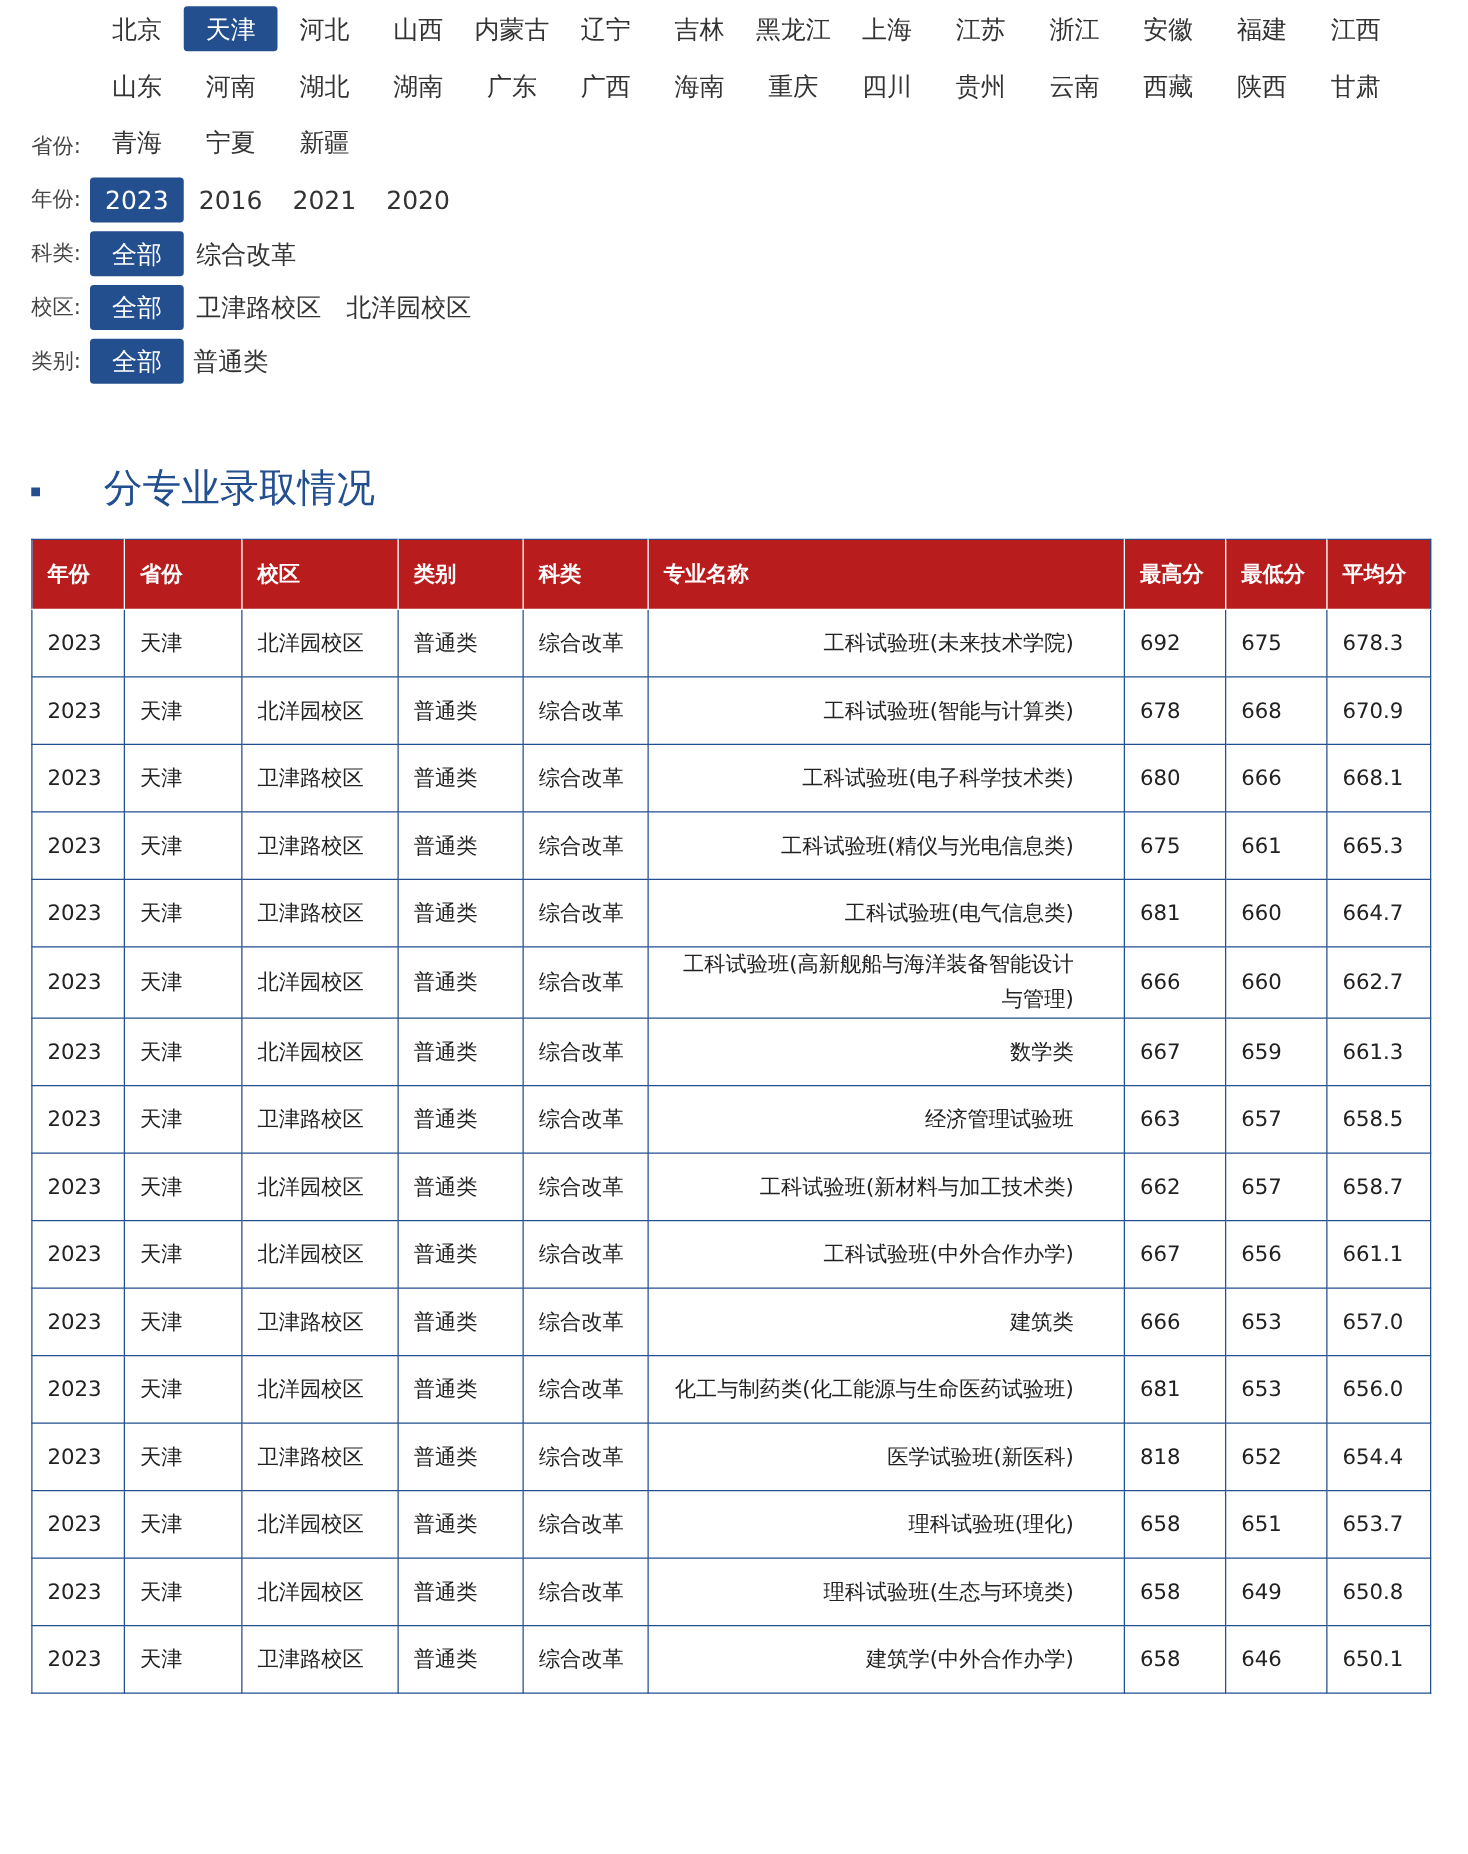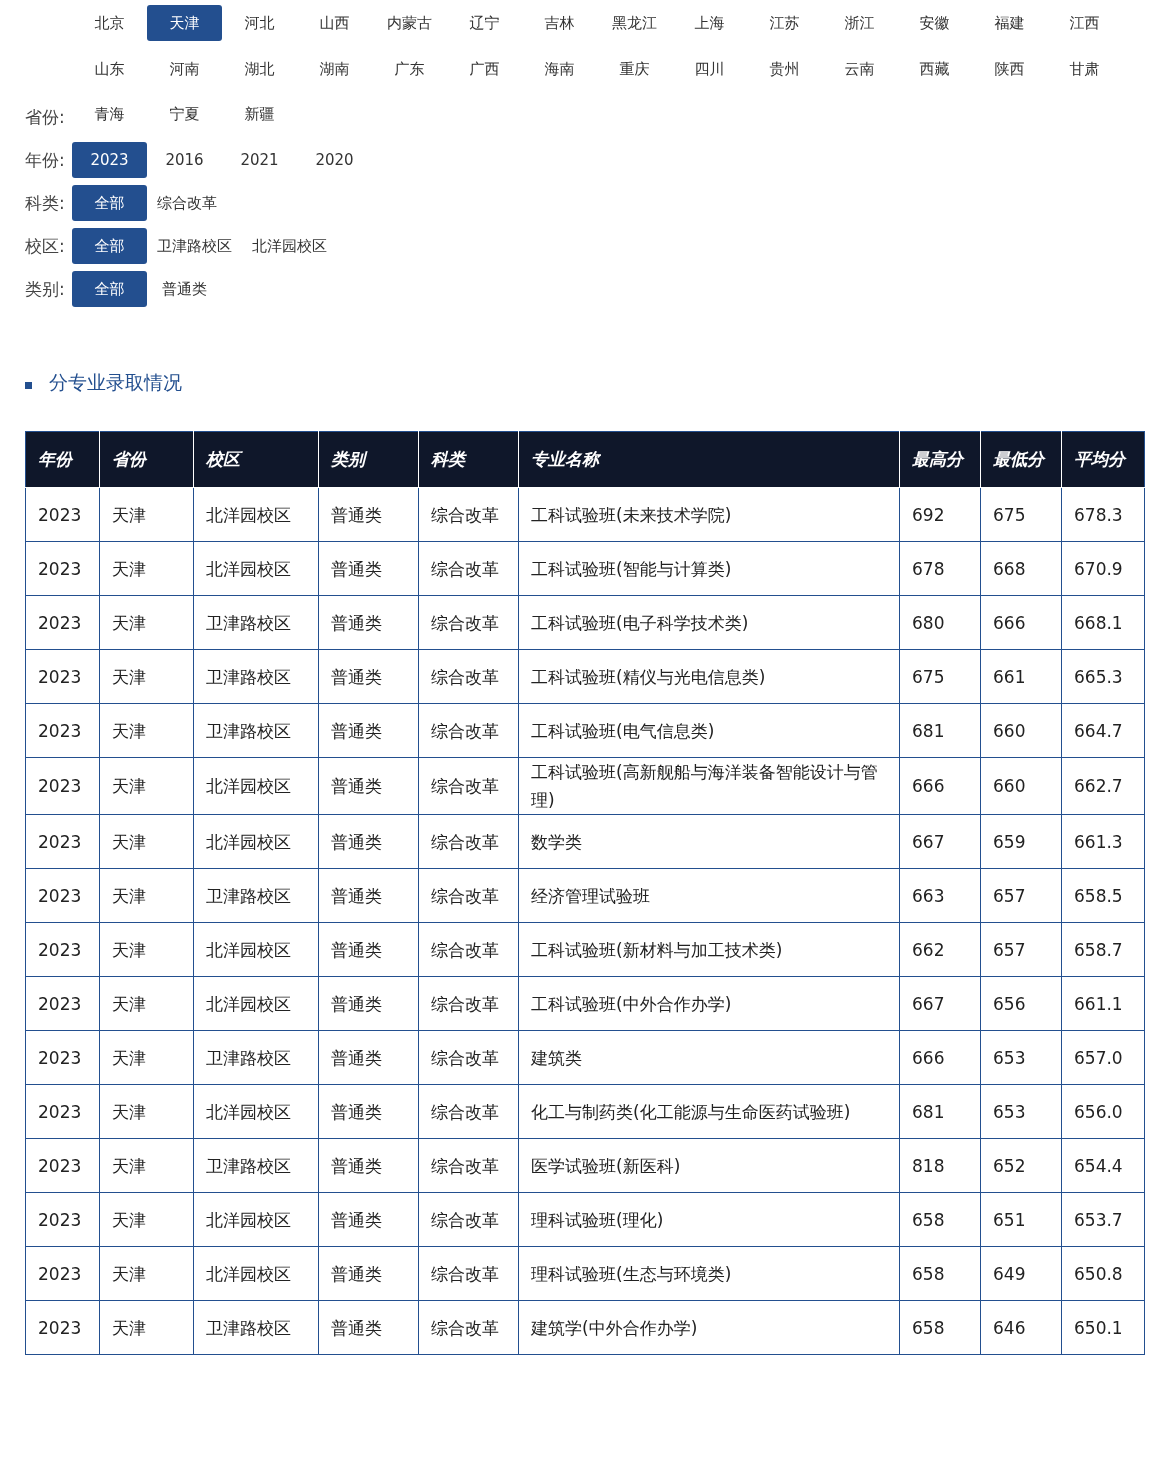--- a/index.html
+++ b/index.html
@@ -1,33 +1,33 @@
 <!DOCTYPE html>
 <html><head>
 <meta charset="utf-8">
 <style>
   html, body { margin:0; padding:0; background:#ffffff; }
   body { width:1174px; height:1483px; position:relative; font-family:"DejaVu Sans","Liberation Sans",sans-serif; color:#333333; overflow:hidden; }
   .filters { position:absolute; left:25px; top:0; width:1130px; }
   .frow { display:flex; align-items:flex-end; }
   .flabel { width:47px; font-size:17px; line-height:43px; color:#444; white-space:nowrap; }
   .fitems { display:flex; flex-wrap:wrap; width:1080px; }
-  .fitem { width:75px; height:36px; line-height:36px; margin:3px 0 4px 0; text-align:center; font-size:15px; color:#333; cursor:pointer; border-radius:3px; white-space:nowrap; }
+  .fitem { width:75px; height:36px; line-height:36px; margin:3px 0 4px 0; text-align:center; font-size:20px; color:#333; cursor:pointer; border-radius:3px; white-space:nowrap; }
   .fitem.sel { background:#234f8f; color:#ffffff; }
   .fitem.wide { width:auto; padding:0 10px; }
   .fitems.prov .fitem { height:36px; margin:3px 0 6.5px 0; }
-  .section-title { position:absolute; left:25px; top:370px; font-size:19px; color:#234f8f; display:flex; align-items:center; }
+  .section-title { position:absolute; left:25px; top:370px; font-size:31px; color:#234f8f; display:flex; align-items:center;gap:34px; }
   .section-title .bullet { width:7px; height:7px; background:#234f8f; margin-right:17px; margin-top:4px; }
   table { position:absolute; left:25px; top:431px; border-collapse:collapse; width:1119px; table-layout:fixed; }
   th, td { border:1.5px solid #234f8f; text-align:left; padding:0 12px; font-size:17px; }
-  th { background:#0f172a; color:#ffffff; font-weight:bold; height:55px; border-color:#ffffff; border-top-color:#234f8f;font-style:italic; }
+  th { background:#b91c1c; color:#ffffff; font-weight:bold; height:55px; border-color:#ffffff; border-top-color:#234f8f; }
   th:first-child { border-left-color:#234f8f; }
   th:last-child { border-right-color:#234f8f; }
   td { height:53px; color:#222; line-height:28px; }
-  td.major { padding-right:12px; }
+  td.major { padding-right:40px;text-align:right; }
 </style>
 </head>
 <body>
 
 <div class="filters">
   <div class="frow" style="margin-top:2px;">
     <div class="flabel">省份:</div>
     <div class="fitems prov" id="prov-items">
         <div class="fitem">北京</div>
         <div class="fitem sel">天津</div>

